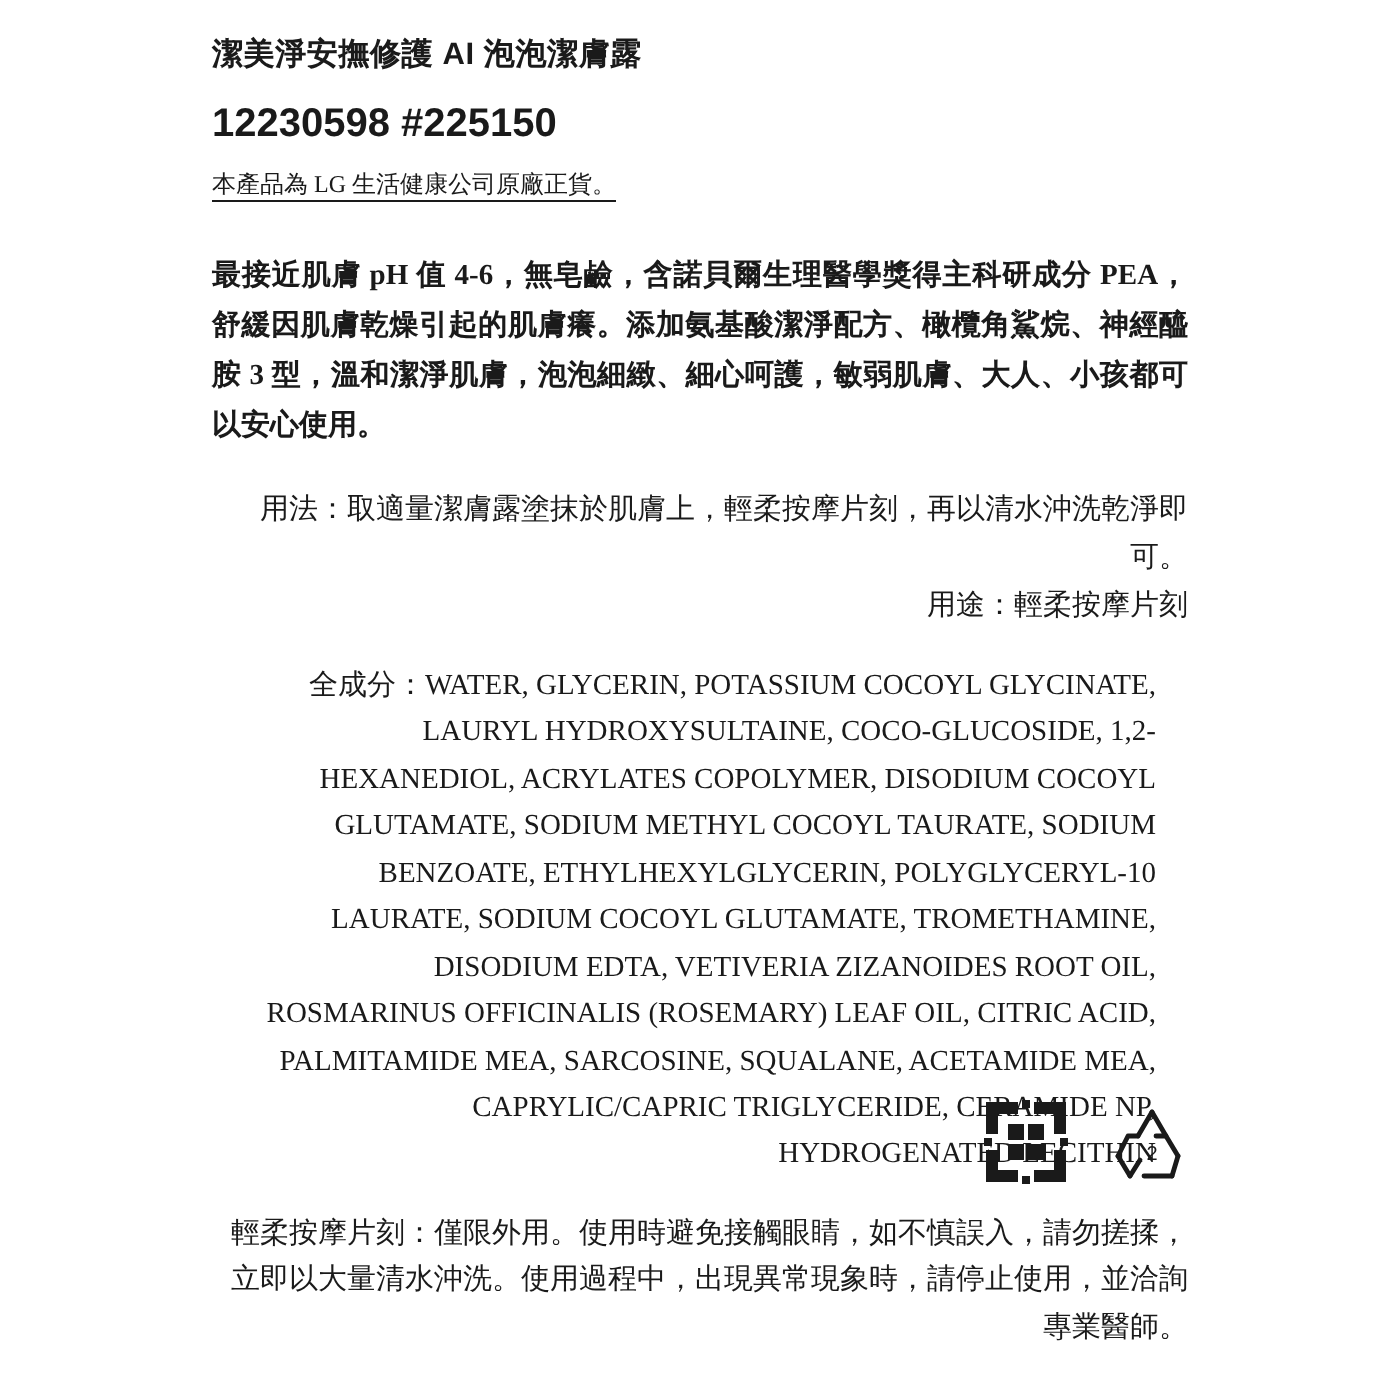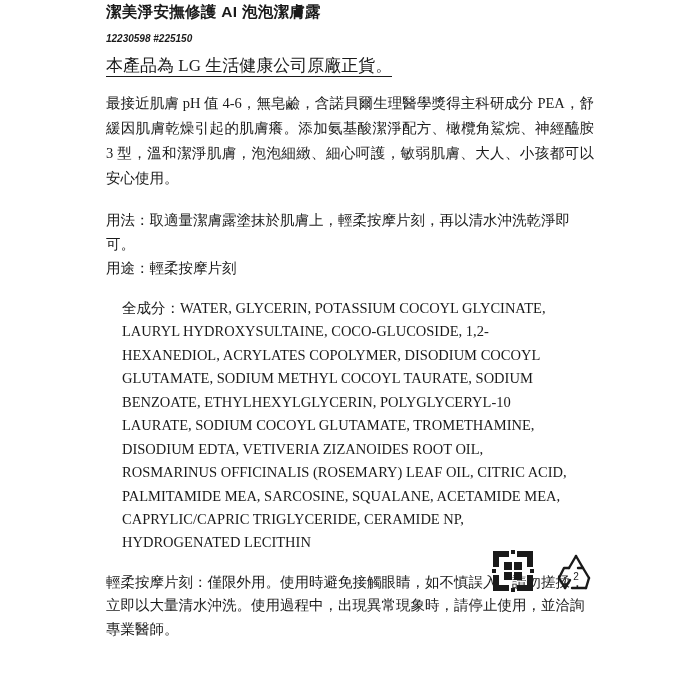--- a/index.html
+++ b/index.html
@@ -12,56 +12,57 @@
     background: #ffffff;
     font-family: "Liberation Serif", serif;
     color: #1a1a1a;
     overflow: hidden;
   }
   .page {
     position: relative;
     width: 700px;
     height: 608px;
     box-sizing: border-box;
-    padding: 0 106px 0 106px;
+    padding: 16px 106px 0 106px;
   }
   .product-title {
     font-family: "Liberation Sans", sans-serif;
     font-weight: bold;
     font-size: 15.5px;
     line-height: 1.5;
     margin: 0 0 8px 0;
     letter-spacing: 0.3px;
   }
   .product-code {
     font-family: "Liberation Sans", sans-serif;
     font-weight: bold;
-    font-size: 10px;
+    font-size: 20px;
     line-height: 1.5;
     margin: 0 0 6px 0;
-    font-style: italic;
   }
   .origin-line {
-    font-size: 17px;
+    font-size: 12px;
     line-height: 1.6;
-    margin: 0 0 12px 0;
+    margin: 0 0 24px 0;
   }
   .origin-line .underlined {
     border-bottom: 1px solid #1a1a1a;
     padding-bottom: 1px;
   }
   .intro-para {
     font-size: 14.5px;
     line-height: 1.72;
     margin: 0 0 18px 0;
     text-align: justify;
+    font-weight: bold;
   }
   .spec-block {
     font-size: 14.5px;
     line-height: 1.62;
+    text-align: right;
   }
   .spec-line {
     margin: 0 0 1px 0;
     white-space: pre-wrap;
   }
   .spec-line.wrap {
     white-space: normal;
   }
   .ingredients {
     font-size: 14.5px;

